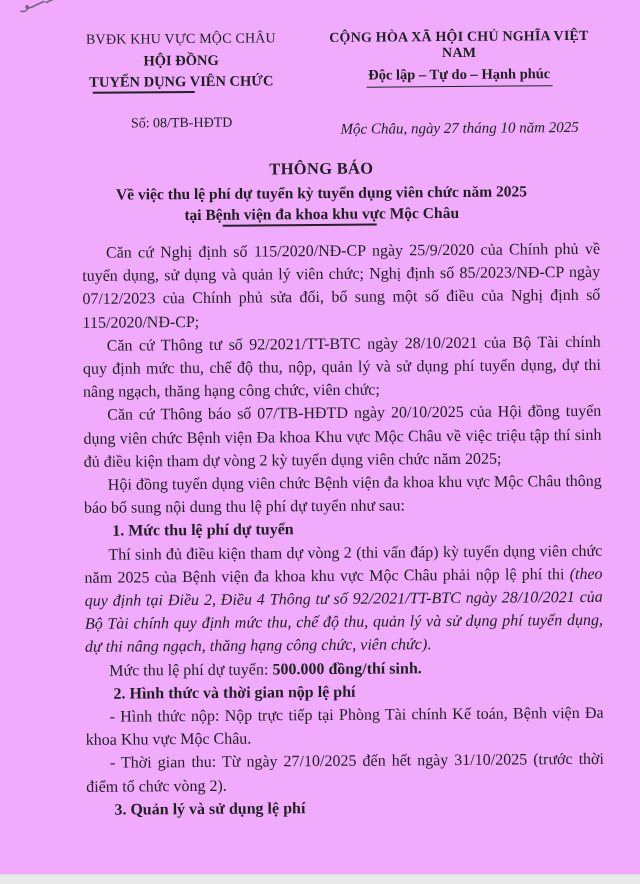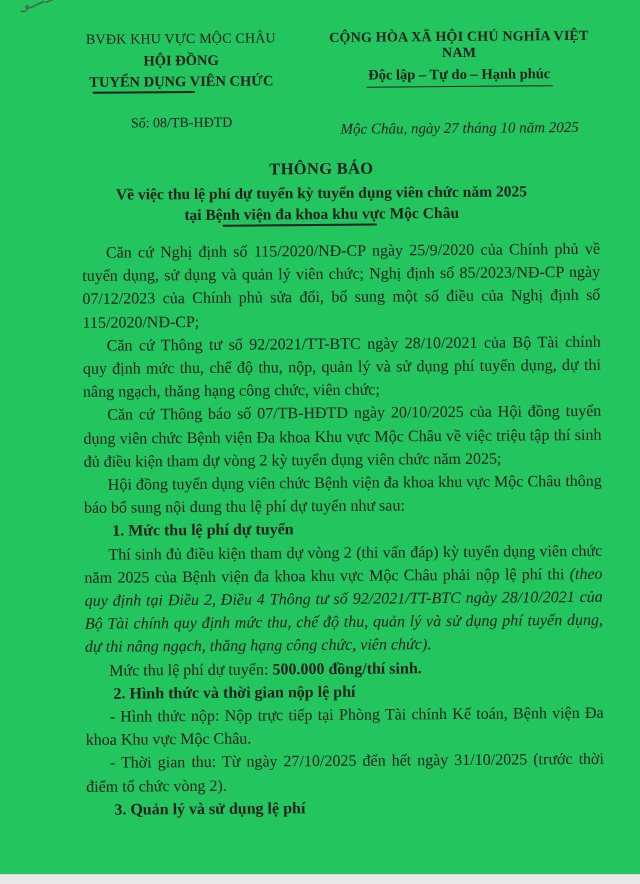--- a/index.html
+++ b/index.html
@@ -4,21 +4,21 @@
 <style>
   html, body {
     margin: 0;
     padding: 0;
     background: #ffffff;
   }
   .page {
     position: relative;
     width: 640px;
     height: 884px;
-    background: #22c55e;
+    background: #f0abfc;
     overflow: hidden;
     font-family: "Liberation Serif", "DejaVu Serif", serif;
     color: #1f1f1f;
   }
   .doc {
     position: absolute;
     top: 0; left: 0; right: 0;
     transform: rotate(-0.45deg);
     transform-origin: 50% 0;
   }

